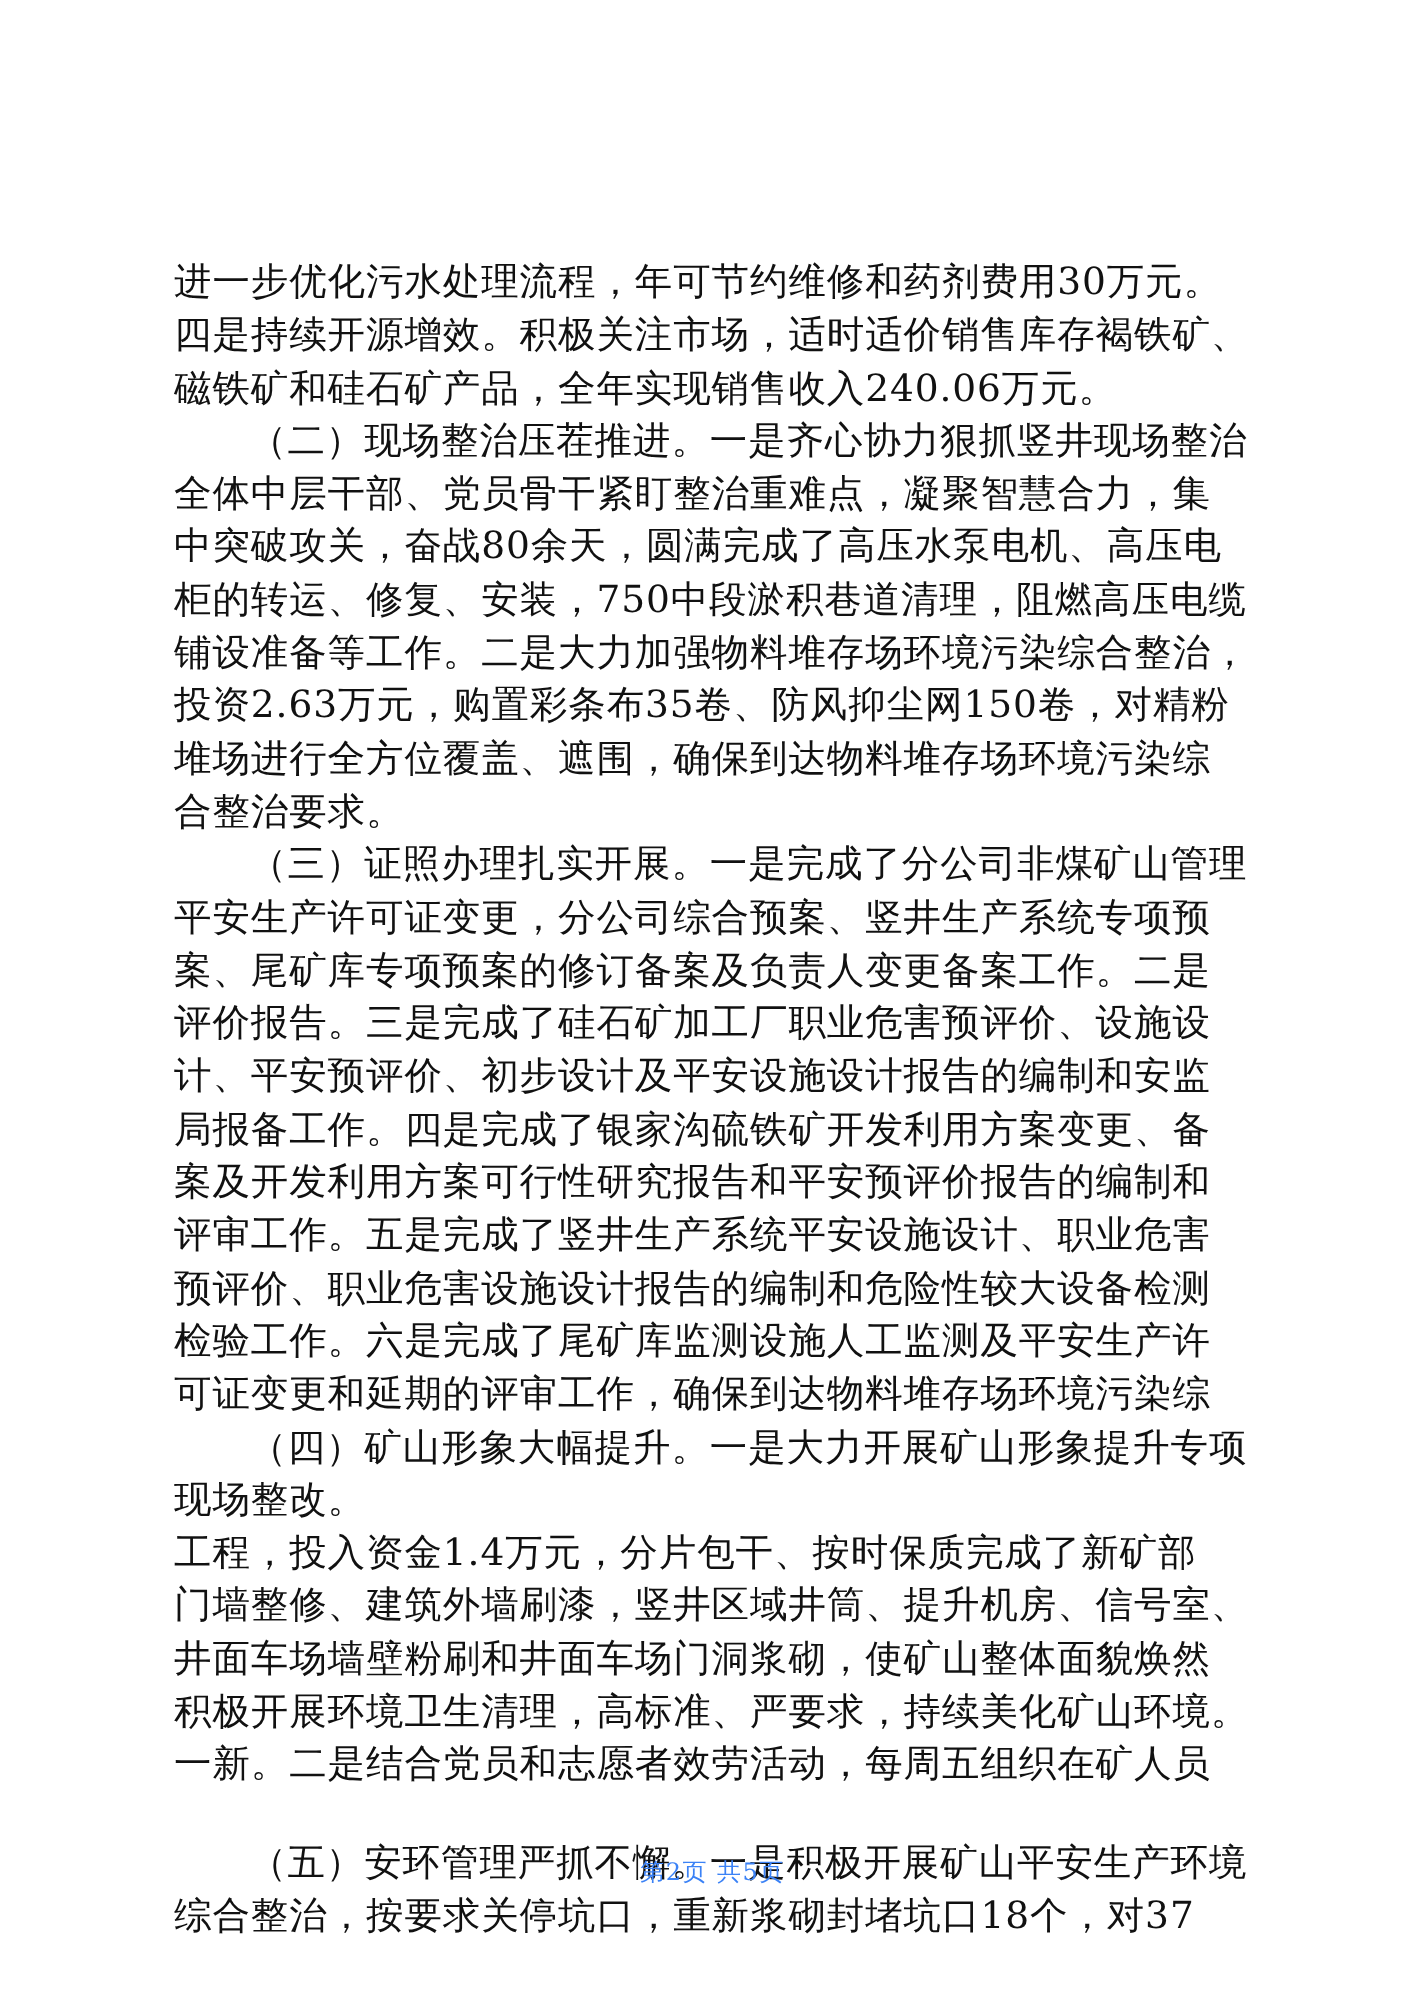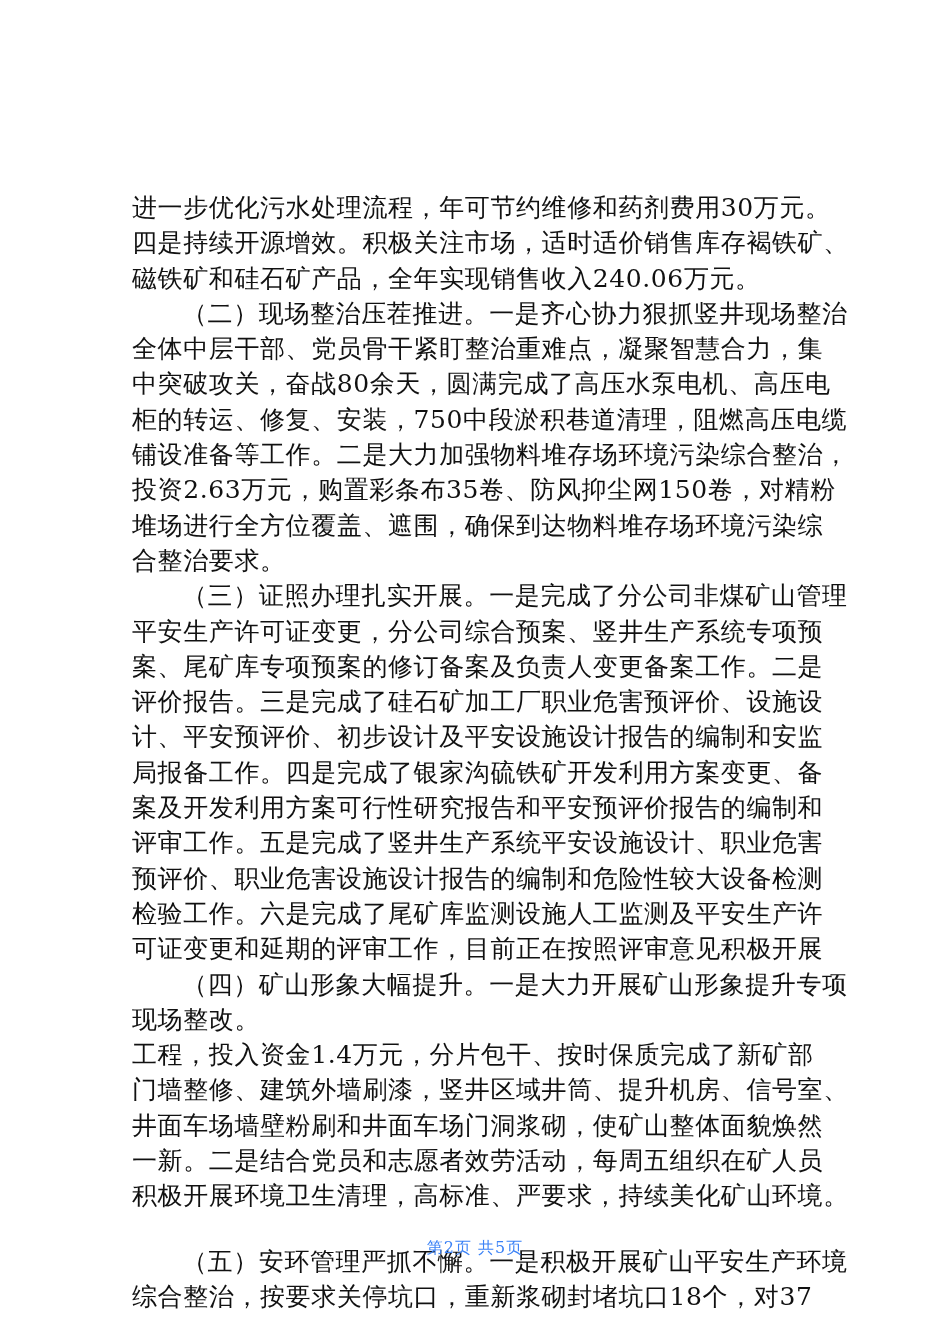--- a/index.html
+++ b/index.html
@@ -16,24 +16,23 @@
       color: #111111;
     }
     .page {
       position: absolute;
       left: 0; top: 0;
       width: 950px; height: 1344px;
       background: #ffffff;
     }
     .body-text {
       position: absolute;
-      left: 132px;
+      left: 116px;
       top: 170px;
       width: 712px;
-      margin-top: 20px;
     }
     .line {
       height: 35.3px;
       line-height: 35.3px;
       font-size: 25px;
       white-space: nowrap;
       letter-spacing: 0.6px;
     }
     .indent {
       padding-left: 50px;
@@ -71,27 +70,27 @@
     <div class="line indent">（三）证照办理扎实开展。一是完成了分公司非煤矿山管理</div>
     <div class="line">平安生产许可证变更，分公司综合预案、竖井生产系统专项预</div>
     <div class="line">案、尾矿库专项预案的修订备案及负责人变更备案工作。二是</div>
     <div class="line">评价报告。三是完成了硅石矿加工厂职业危害预评价、设施设</div>
     <div class="line">计、平安预评价、初步设计及平安设施设计报告的编制和安监</div>
     <div class="line">局报备工作。四是完成了银家沟硫铁矿开发利用方案变更、备</div>
     <div class="line">案及开发利用方案可行性研究报告和平安预评价报告的编制和</div>
     <div class="line">评审工作。五是完成了竖井生产系统平安设施设计、职业危害</div>
     <div class="line">预评价、职业危害设施设计报告的编制和危险性较大设备检测</div>
     <div class="line">检验工作。六是完成了尾矿库监测设施人工监测及平安生产许</div>
-    <div class="line">可证变更和延期的评审工作，目前正在按照评审意见积极开展</div>
+    <div class="line">可证变更和延期的评审工作，确保到达物料堆存场环境污染综</div>
     <div class="line indent">（四）矿山形象大幅提升。一是大力开展矿山形象提升专项</div>
     <div class="line">现场整改。</div>
     <div class="line">工程，投入资金1.4万元，分片包干、按时保质完成了新矿部</div>
     <div class="line">门墙整修、建筑外墙刷漆，竖井区域井筒、提升机房、信号室、</div>
     <div class="line">井面车场墙壁粉刷和井面车场门洞浆砌，使矿山整体面貌焕然</div>
+    <div class="line">积极开展环境卫生清理，高标准、严要求，持续美化矿山环境。</div>
     <div class="line">一新。二是结合党员和志愿者效劳活动，每周五组织在矿人员</div>
-    <div class="line">积极开展环境卫生清理，高标准、严要求，持续美化矿山环境。</div>
     <div class="gap"></div>
     <div class="line indent">（五）安环管理严抓不懈。一是积极开展矿山平安生产环境</div>
     <div class="line">综合整治，按要求关停坑口，重新浆砌封堵坑口18个，对37</div>
   </div>
 
   <div class="footer">第2页 共5页</div>
 </div>
 
 </body></html>

